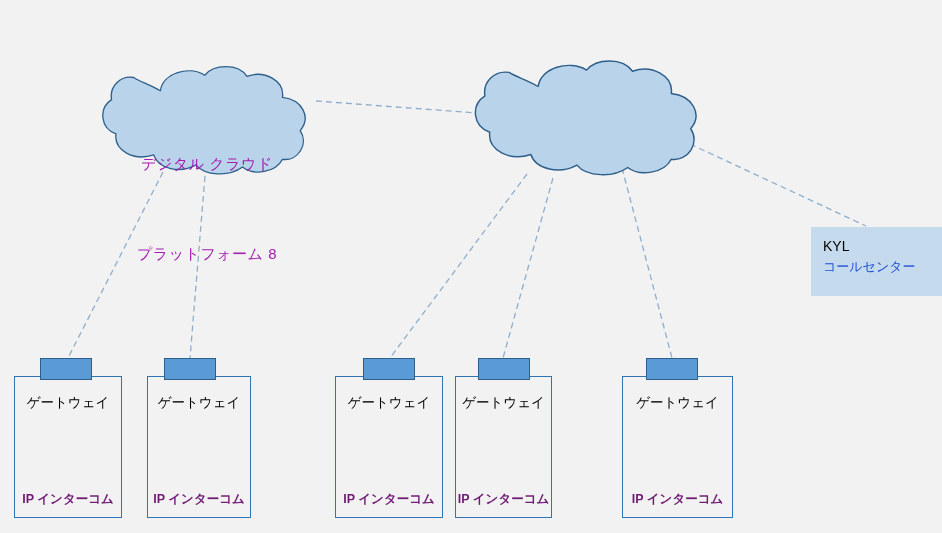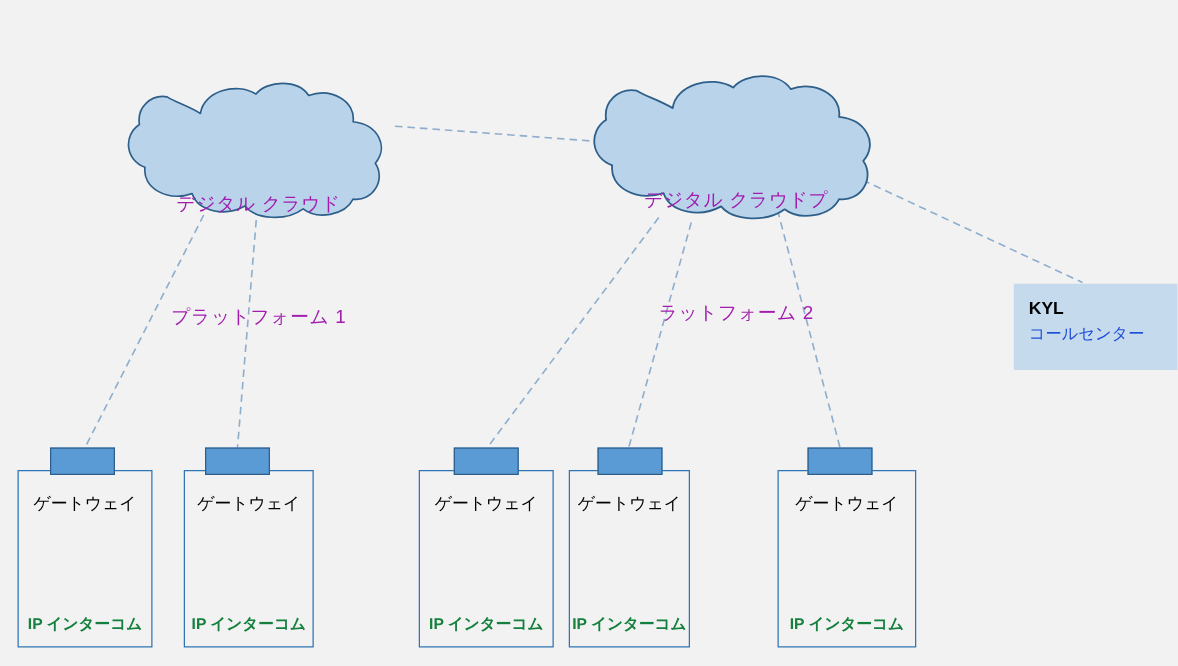--- a/index.html
+++ b/index.html
@@ -48,21 +48,21 @@
     left: 811px;
     top: 227px;
     width: 131px;
     height: 69px;
     background: #c6daee;
     box-sizing: border-box;
     padding: 9px 0 0 12px;
   }
   #kyl-box .kyl-title {
     font-size: 14px;
-    font-weight: bold;
+    font-weight: normal;
     color: #000;
     line-height: 20px;
   }
   #kyl-box .kyl-sub {
     font-size: 13px;
     color: #1d4ed8;
     line-height: 22px;
   }
   
   .gw {
@@ -96,21 +96,21 @@
     white-space: nowrap;
   }
   .gw-foot {
     position: absolute;
     left: 0;
     right: 0;
     bottom: 10px;
     text-align: center;
     font-size: 12.5px;
     font-weight: bold;
-    color: #15803d;
+    color: #701a75;
     white-space: nowrap;
   }
 </style>
 </head>
 <body>
 
 <div id="canvas">
 
   <svg id="edges" viewBox="0 0 942 533" width="942" height="533">
       <line x1="316" y1="101" x2="476" y2="113" stroke="#8faecd" stroke-width="1.3" stroke-dasharray="6,4"></line>
@@ -120,30 +120,26 @@
       <line x1="553" y1="178" x2="503" y2="358" stroke="#8faecd" stroke-width="1.3" stroke-dasharray="6,4"></line>
       <line x1="622" y1="168" x2="672" y2="358" stroke="#8faecd" stroke-width="1.3" stroke-dasharray="6,4"></line>
       <line x1="690" y1="144" x2="866" y2="226" stroke="#8faecd" stroke-width="1.3" stroke-dasharray="6,4"></line>
     </svg>
 
   <div class="cloud-shape" id="cloud-1-shape" style="left: 96px; top: 62px; width: 222px; height: 115px;"><svg width="222" height="115" viewBox="0 0 200 104" preserveAspectRatio="none">
         <path d="M58,26 C60,10 84,3 98,12 C106,2 128,1 136,13 C152,7 170,17 168,32 C186,34 194,50 184,62 C192,74 182,90 168,88 C162,100 142,103 132,95 C120,104 98,103 90,93 C76,101 56,97 52,84 C34,90 16,80 18,65 C4,60 2,42 14,34 C12,22 22,12 34,14 C40,18 48,20 58,26 Z" fill="#b9d4ea" stroke="#2e5f8a" stroke-width="1.2" stroke-linejoin="round"></path>
       </svg></div>
   <div class="cloud-label" id="cloud-1-label" style="left: 96px; top: 88.5px; width: 222px;">
     <div>デジタル クラウド</div>
-    <div>プラットフォーム 1</div>
+    <div>プラットフォーム 8</div>
   </div>
 
   <div class="cloud-shape" id="cloud-2-shape" style="left: 468px; top: 56px; width: 242px; height: 122px;"><svg width="242" height="122" viewBox="0 0 200 104" preserveAspectRatio="none">
         <path d="M58,26 C60,10 84,3 98,12 C106,2 128,1 136,13 C152,7 170,17 168,32 C186,34 194,50 184,62 C192,74 182,90 168,88 C162,100 142,103 132,95 C120,104 98,103 90,93 C76,101 56,97 52,84 C34,90 16,80 18,65 C4,60 2,42 14,34 C12,22 22,12 34,14 C40,18 48,20 58,26 Z" fill="#b9d4ea" stroke="#2e5f8a" stroke-width="1.2" stroke-linejoin="round"></path>
       </svg></div>
-  <div class="cloud-label" id="cloud-2-label" style="left: 468px; top: 86px; width: 242px;">
-    <div>デジタル クラウドプ</div>
-    <div>ラットフォーム 2</div>
-  </div>
 
   <div id="kyl-box">
     <div class="kyl-title">KYL</div>
     <div class="kyl-sub">コールセンター</div>
   </div>
 
   <div id="gateway-layer">
       <div class="gw" style="left: 14px; top: 358px; width: 108px; height: 160px;">
         <div class="gw-body" style="width: 108px; height: 142px;"></div>
         <div class="gw-tab" style="left: 26px; width: 52px;"></div>

